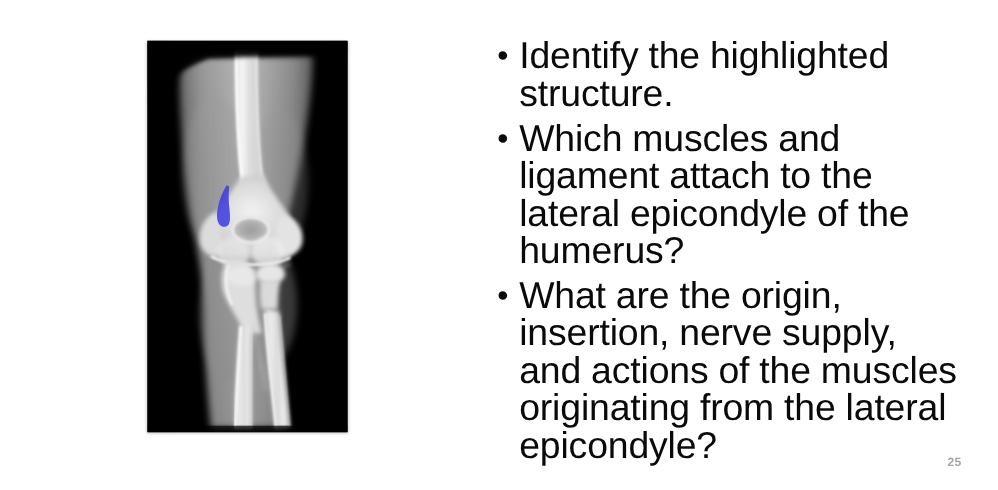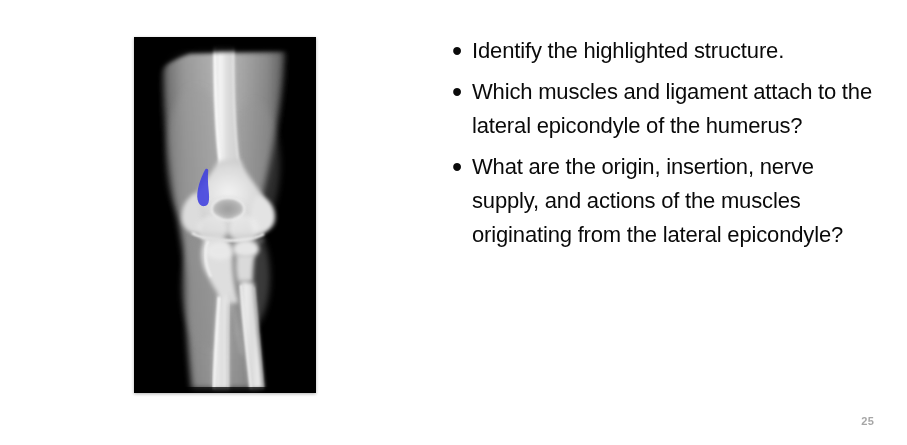--- a/index.html
+++ b/index.html
@@ -57,21 +57,21 @@
     width: 20px;
     color: #0a0a0a;
     font-size: 29px;
     line-height: 34px;
     text-align: left;
     user-select: none;
   }
   .bullet-text {
     flex: 1 1 auto;
     color: #0a0a0a;
-    font-size: 22px;
+    font-size: 34px;
     line-height: 34px;
     letter-spacing: -0.15px;
     word-spacing: -0.2px;
   }
 
   
   #slide-number {
     position: absolute;
     right: 33px;
     bottom: 18px;

